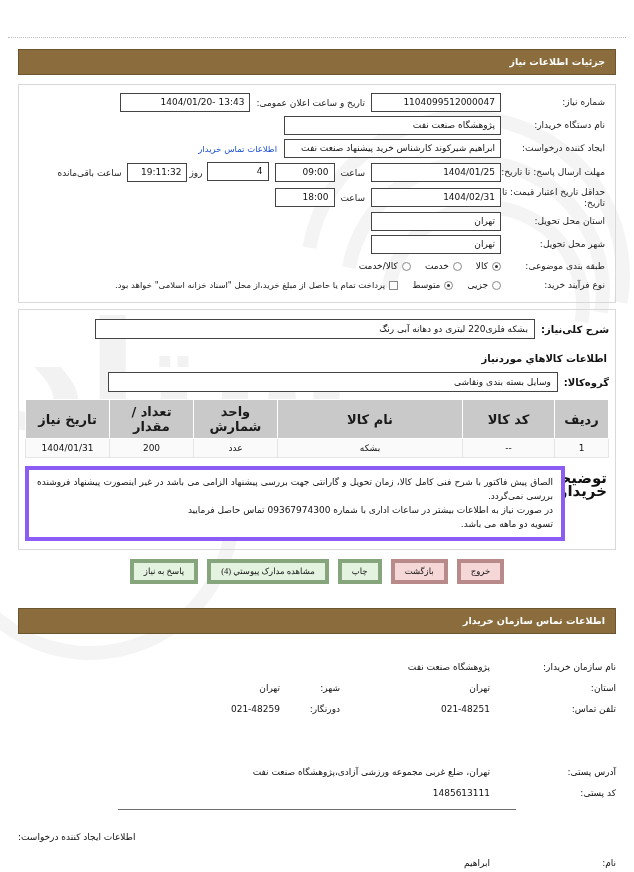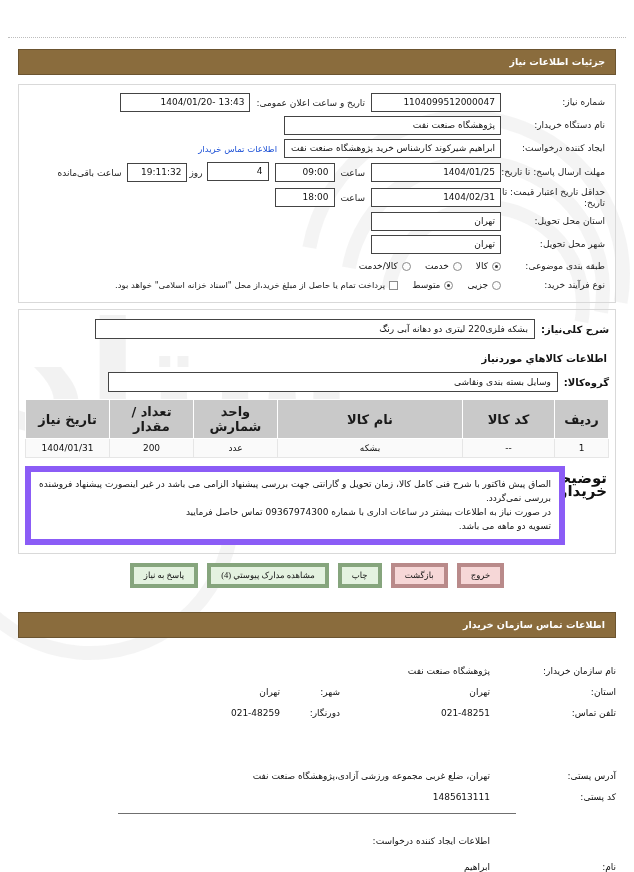--- a/index.html
+++ b/index.html
@@ -231,21 +231,21 @@
     width: 44px;
     flex: 0 0 44px;
     font-size: 15px;
     font-weight: bold;
     text-align: left;
     padding: 6px 2px 0 4px;
     line-height: 13px;
   }
   .descbox {
     flex: 1 1 auto;
-    border: 6px solid #8b5cf6;
+    border: 4px solid #8b5cf6;
     background: #fff;
     padding: 5px 8px 6px 8px;
     font-size: 9px;
     line-height: 14px;
     text-align: justify;
     min-height: 62px;
     color: #111;
   }
   .descbox p { margin: 0; }
 
@@ -292,21 +292,21 @@
   .cv.wide { width: 330px; flex: 0 0 330px; margin-top: 42px; }
   .ck2 { width: 60px; flex: 0 0 60px; text-align: right; padding-left: 8px; }
   .cv2 { width: 110px; flex: 0 0 110px; text-align: right; }
   .hrule {
     border-top: 1px solid #6f6f6f;
     margin: 8px 100px 0 100px;
   }
   .csub {
     font-size: 9px;
     margin: 22px 0 16px 0;
-    text-align: right;
+    text-align: left;
     padding-right: 126px;
   }
 </style>
 </head>
 <body>
 
 <div class="watermark">
   <div class="wm-arc wm-a1"></div>
   <div class="wm-arc wm-a2"></div>
   <div class="wm-arc wm-a3"></div>
@@ -329,21 +329,21 @@
       <div class="fld w-date">13:43 -1404/01/20</div>
     </div>
 
     <div class="row">
       <div class="lbl">نام دستگاه خریدار:</div>
       <div class="fld w-dev">پژوهشگاه صنعت نفت</div>
     </div>
 
     <div class="row">
       <div class="lbl two">ایجاد کننده درخواست:</div>
-      <div class="fld w-crt">ابراهیم شیرکوند کارشناس خرید پژوهشگاه صنعت نفت</div>
+      <div class="fld w-crt">ابراهیم شیرکوند کارشناس خرید پیشنهاد صنعت نفت</div>
       <a class="link" href="#">اطلاعات تماس خریدار</a>
     </div>
 
     <div class="row">
       <div class="lbl two">مهلت ارسال پاسخ: تا تاریخ:</div>
       <div class="fld w-date">1404/01/25</div>
       <div class="inline-lbl">ساعت</div>
       <div class="fld w-time">09:00</div>
       <div class="inline-lbl" style="padding:0 6px 0 2px;">
         <span class="fld w-days" style="display:inline-block;">4</span>

